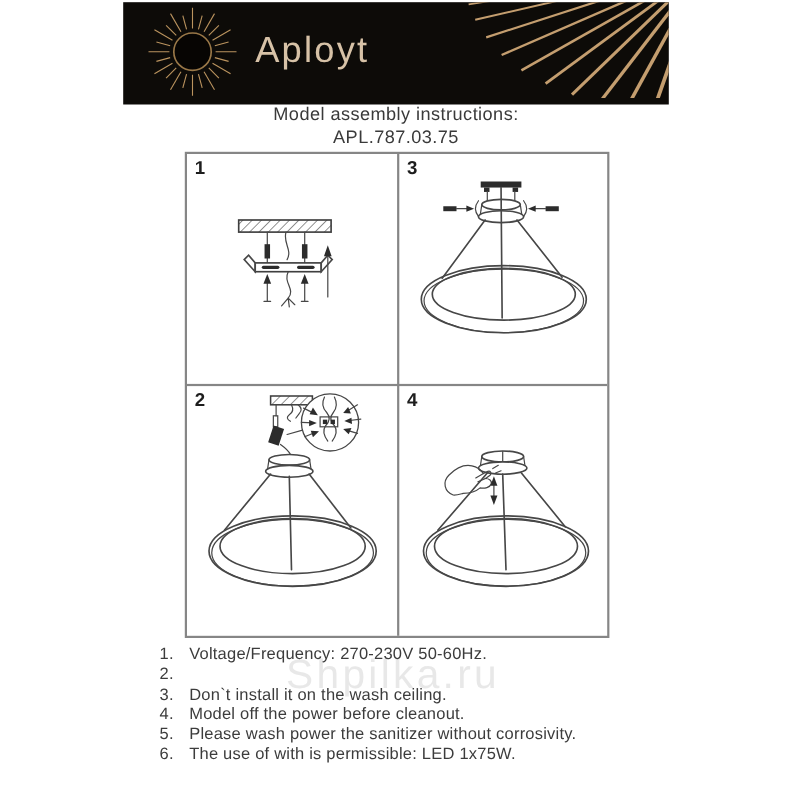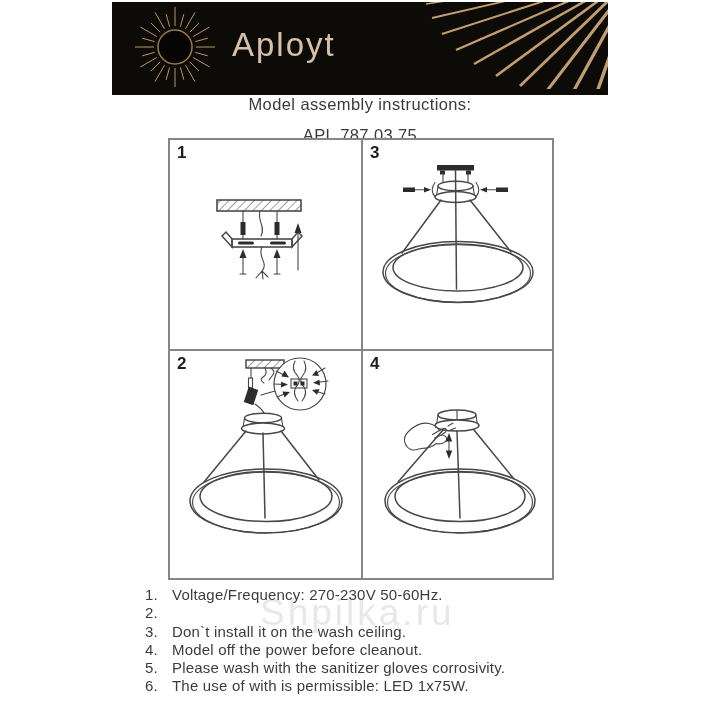--- a/index.html
+++ b/index.html
@@ -10,21 +10,21 @@
   .band { position:absolute; left:112px; top:2px; width:496px; height:93px;
           background:#0d0b08; overflow:hidden; }
   .burst { position:absolute; left:18px; top:0px; }
   .brand { position:absolute; left:120px; top:24px; font-size:33px; font-weight:400;
            letter-spacing:2px; color:#d7c2a7; }
   .rays { position:absolute; right:0; top:0; }
 
   
   .title-wrap { position:absolute; left:0; top:95px; width:720px; text-align:center; color:#3a3a3a; }
   .title-line1 { font-size:16.5px; letter-spacing:0.4px; }
-  .title-line2 { font-size:16.5px; letter-spacing:0.4px; margin-top:12px; }
+  .title-line2 { font-size:16.5px; letter-spacing:0.4px; margin-top:2px; }
 
   
   .grid { position:absolute; left:168px; top:138px; width:386px; height:442px;
           border:2px solid #868686; background:#fff; }
   .vdiv { position:absolute; left:191px; top:0; width:2px; height:100%; background:#868686; }
   .hdiv { position:absolute; left:0; top:209px; width:100%; height:2px; background:#868686; }
   .panel { position:absolute; overflow:hidden; }
   .panel .num { position:absolute; left:7px; top:3px; font-size:17px; font-weight:700; color:#1d1d1d; }
   .p1 { left:0;   top:0;     width:191px; height:209px; }
   .p3 { left:193; top:0;     width:193px; height:209px; }
@@ -302,21 +302,21 @@
     <div class="row">
       <span class="n">3.</span>
       <span>Don`t install it on the wash ceiling.</span>
     </div>
     <div class="row">
       <span class="n">4.</span>
       <span>Model off the power before cleanout.</span>
     </div>
     <div class="row">
       <span class="n">5.</span>
-      <span>Please wash with the sanitizer gloves corrosivity.</span>
+      <span>Please wash power the sanitizer without corrosivity.</span>
     </div>
     <div class="row">
       <span class="n">6.</span>
       <span>The use of with is permissible: LED 1x75W.</span>
     </div>
   </div>
 
 </div>
 
 </body></html>

